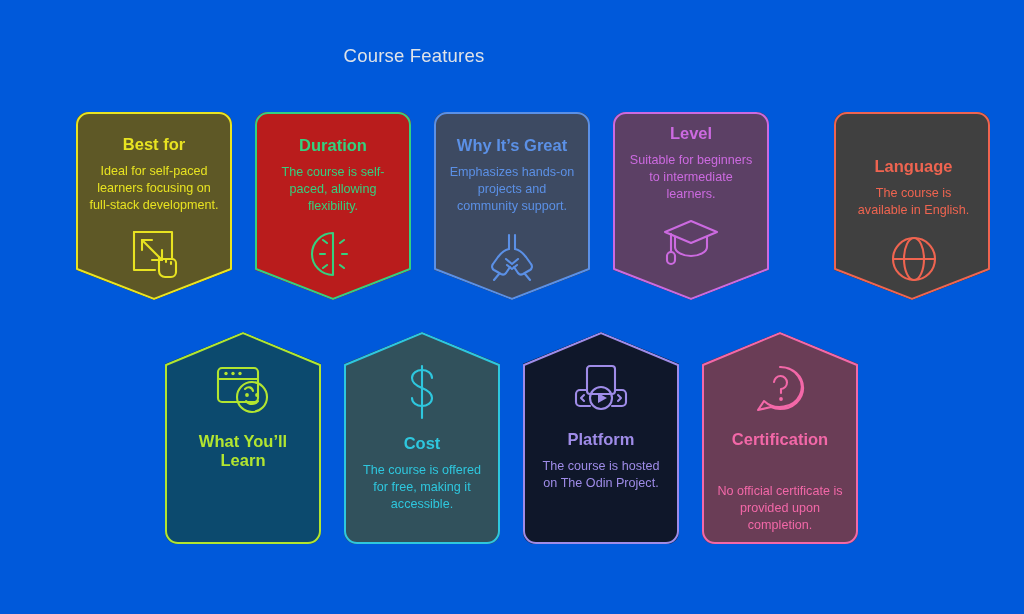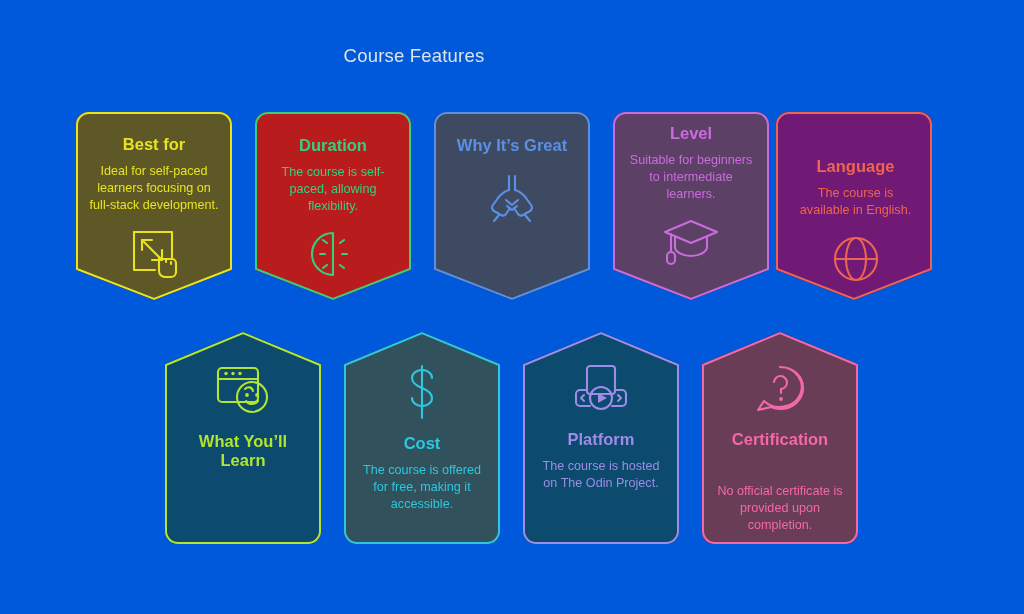--- a/index.html
+++ b/index.html
@@ -153,20 +153,21 @@
           </svg>
         </div>
       </div>
       <div class="card row-top" style="left: 434px; top: 112px; background: rgb(61, 74, 98); padding-top: 24px;">
         <div class="edge">
           <svg viewBox="0 0 156 188" preserveAspectRatio="none">
             <path d="M1,13 a12,12 0 0 1 12,-12 H143 a12,12 0 0 1 12,12 V157 L78,187 L1,157 Z" fill="none" stroke="#5b90e6" stroke-width="2" stroke-linejoin="round"></path>
           </svg>
         </div>
         <div class="c-title" style="color: rgb(91, 144, 230);">Why It’s Great</div>
+        <div class="c-desc" style="color: rgb(91, 144, 230);">Emphasizes hands-on projects and community support.</div>
         <div class="icon-wrap">
           <svg width="60" height="60" viewBox="0 0 60 60">
             <path stroke="#5b90e6" d="M27 10 v14 M33 10 v14"></path>
             <path stroke="#5b90e6" d="M27 24 c-4 1 -8 4 -11 8 l-5 7 a4 4 0 0 0 1 6 l7 4 a4 4 0 0 0 5-1 l4-6"></path>
             <path stroke="#5b90e6" d="M33 24 c4 1 8 4 11 8 l5 7 a4 4 0 0 1-1 6 l-7 4 a4 4 0 0 1-5-1 l-4-6"></path>
             <path stroke="#5b90e6" d="M24 34 l6 5 6-5"></path>
             <path stroke="#5b90e6" d="M25 40 l5 4 5-4"></path>
             <path stroke="#5b90e6" d="M17 49 l-5 6 M43 49 l5 6"></path>
           </svg>
         </div>
@@ -181,21 +182,21 @@
         <div class="c-desc" style="color: rgb(204, 106, 224);">Suitable for beginners to intermediate learners.</div>
         <div class="icon-wrap">
           <svg width="60" height="54" viewBox="0 0 60 54">
             <path stroke="#cc6ae0" d="M30 8 L56 19 L30 30 L4 19 Z"></path>
             <path stroke="#cc6ae0" d="M14 24 v10 c0 5 8 9 16 9 s16-4 16-9 v-10"></path>
             <path stroke="#cc6ae0" d="M10 21 v18"></path>
             <path stroke="#cc6ae0" d="M10 39 a4 4 0 0 0-4 4 v4 a4 4 0 0 0 8 0 v-4 a4 4 0 0 0-4-4 Z"></path>
           </svg>
         </div>
       </div>
-      <div class="card row-top" style="left: 776px; top: 112px; background: #701a75; padding-top: 45px; padding-left: 16px;">
+      <div class="card row-top" style="left: 834px; top: 112px; background: #404040; padding-top: 45px; padding-left: 16px;">
         <div class="edge">
           <svg viewBox="0 0 156 188" preserveAspectRatio="none">
             <path d="M1,13 a12,12 0 0 1 12,-12 H143 a12,12 0 0 1 12,12 V157 L78,187 L1,157 Z" fill="none" stroke="#ef6450" stroke-width="2" stroke-linejoin="round"></path>
           </svg>
         </div>
         <div class="c-title" style="color: rgb(239, 100, 80);">Language</div>
         <div class="c-desc" style="color: rgb(239, 100, 80);">The course is available in English.</div>
         <div class="icon-wrap">
           <svg width="58" height="58" viewBox="0 0 58 58">
             <circle stroke="#ef6450" cx="29" cy="29" r="21"></circle>
@@ -234,21 +235,21 @@
         </div>
         <div class="c-title" style="color: rgb(46, 199, 222);">Cost</div>
         <div class="c-desc" style="color: rgb(46, 199, 222);">The course is offered for free, making it accessible.</div>
         <div class="icon-wrap">
           <svg width="46" height="60" viewBox="0 0 46 60">
             <path stroke="#2ec7de" d="M23 4 v52"></path>
             <path stroke="#2ec7de" d="M33 16 c0-5-5-8-10-8 s-10 3-10 8 s5 8 10 10 s10 5 10 10 s-5 8-10 8 s-10-3-10-8"></path>
           </svg>
         </div>
       </div>
-      <div class="card row-bot" style="left: 523px; top: 332px; background: #0c4a6e; padding-top: 30px;">
+      <div class="card row-bot" style="left: 523px; top: 332px; background: #0f172a; padding-top: 30px;">
         <div class="edge">
           <svg viewBox="0 0 156 212" preserveAspectRatio="none">
             <path d="M78,1 L155,33 V199 a12,12 0 0 1 -12,12 H13 a12,12 0 0 1 -12,-12 V33 Z" fill="none" stroke="#9f8ce8" stroke-width="2" stroke-linejoin="round"></path>
           </svg>
         </div>
         <div class="c-title" style="color: rgb(159, 140, 232);">Platform</div>
         <div class="c-desc" style="color: rgb(159, 140, 232);">The course is hosted on The Odin Project.</div>
         <div class="icon-wrap">
           <svg width="66" height="56" viewBox="0 0 66 56">
             <rect stroke="#9f8ce8" x="19" y="4" width="28" height="28" rx="3"></rect>

